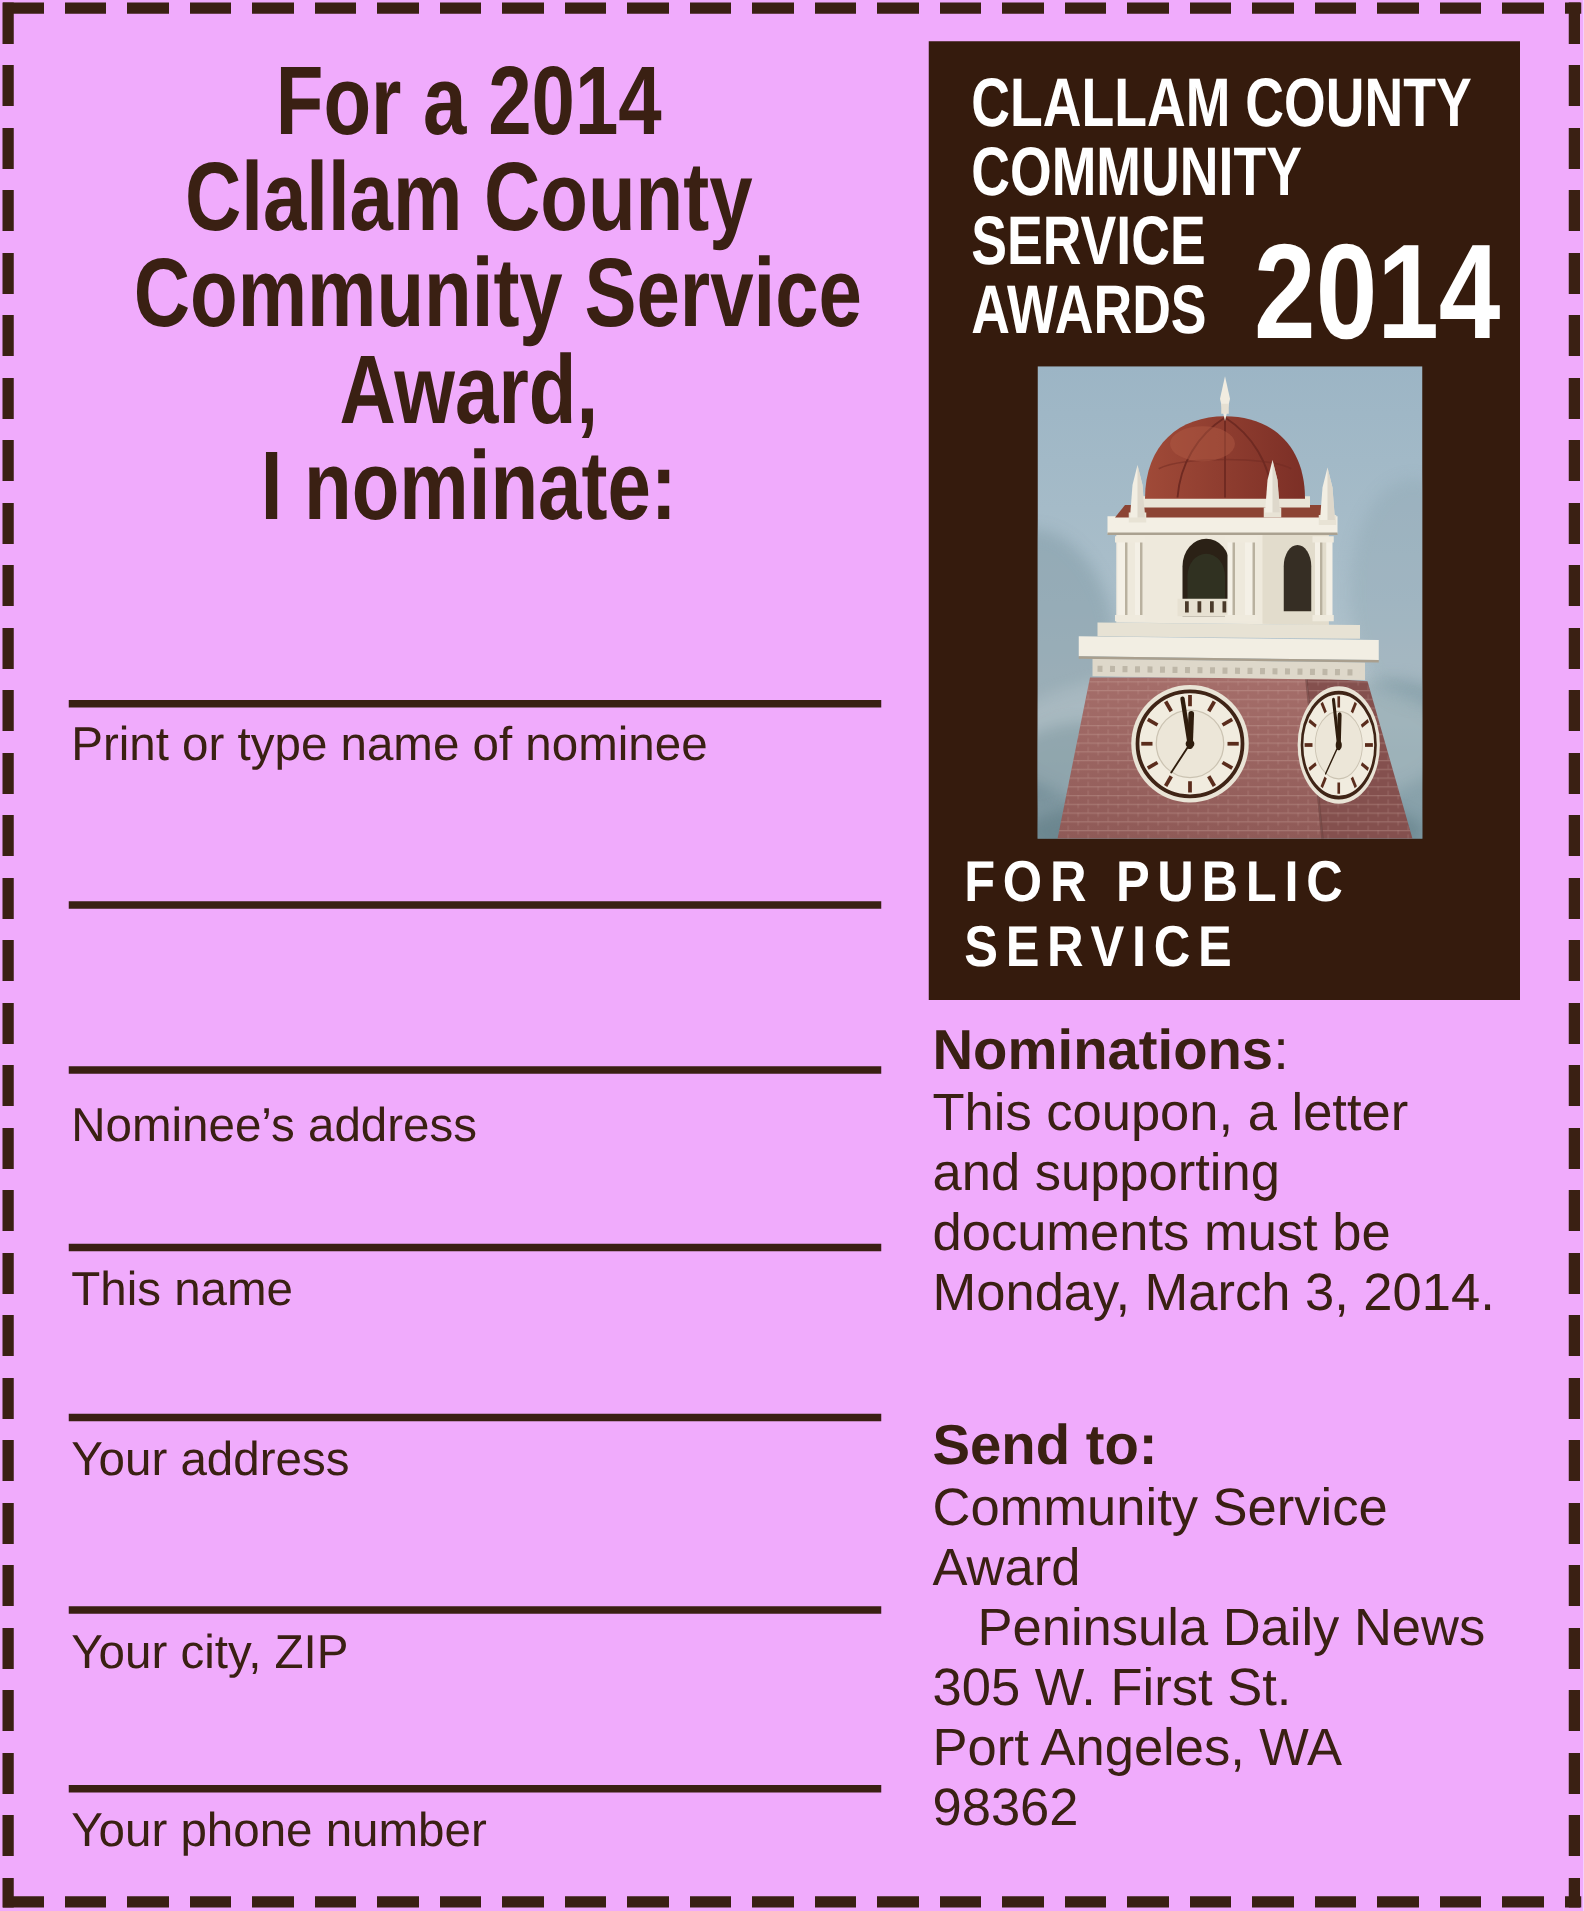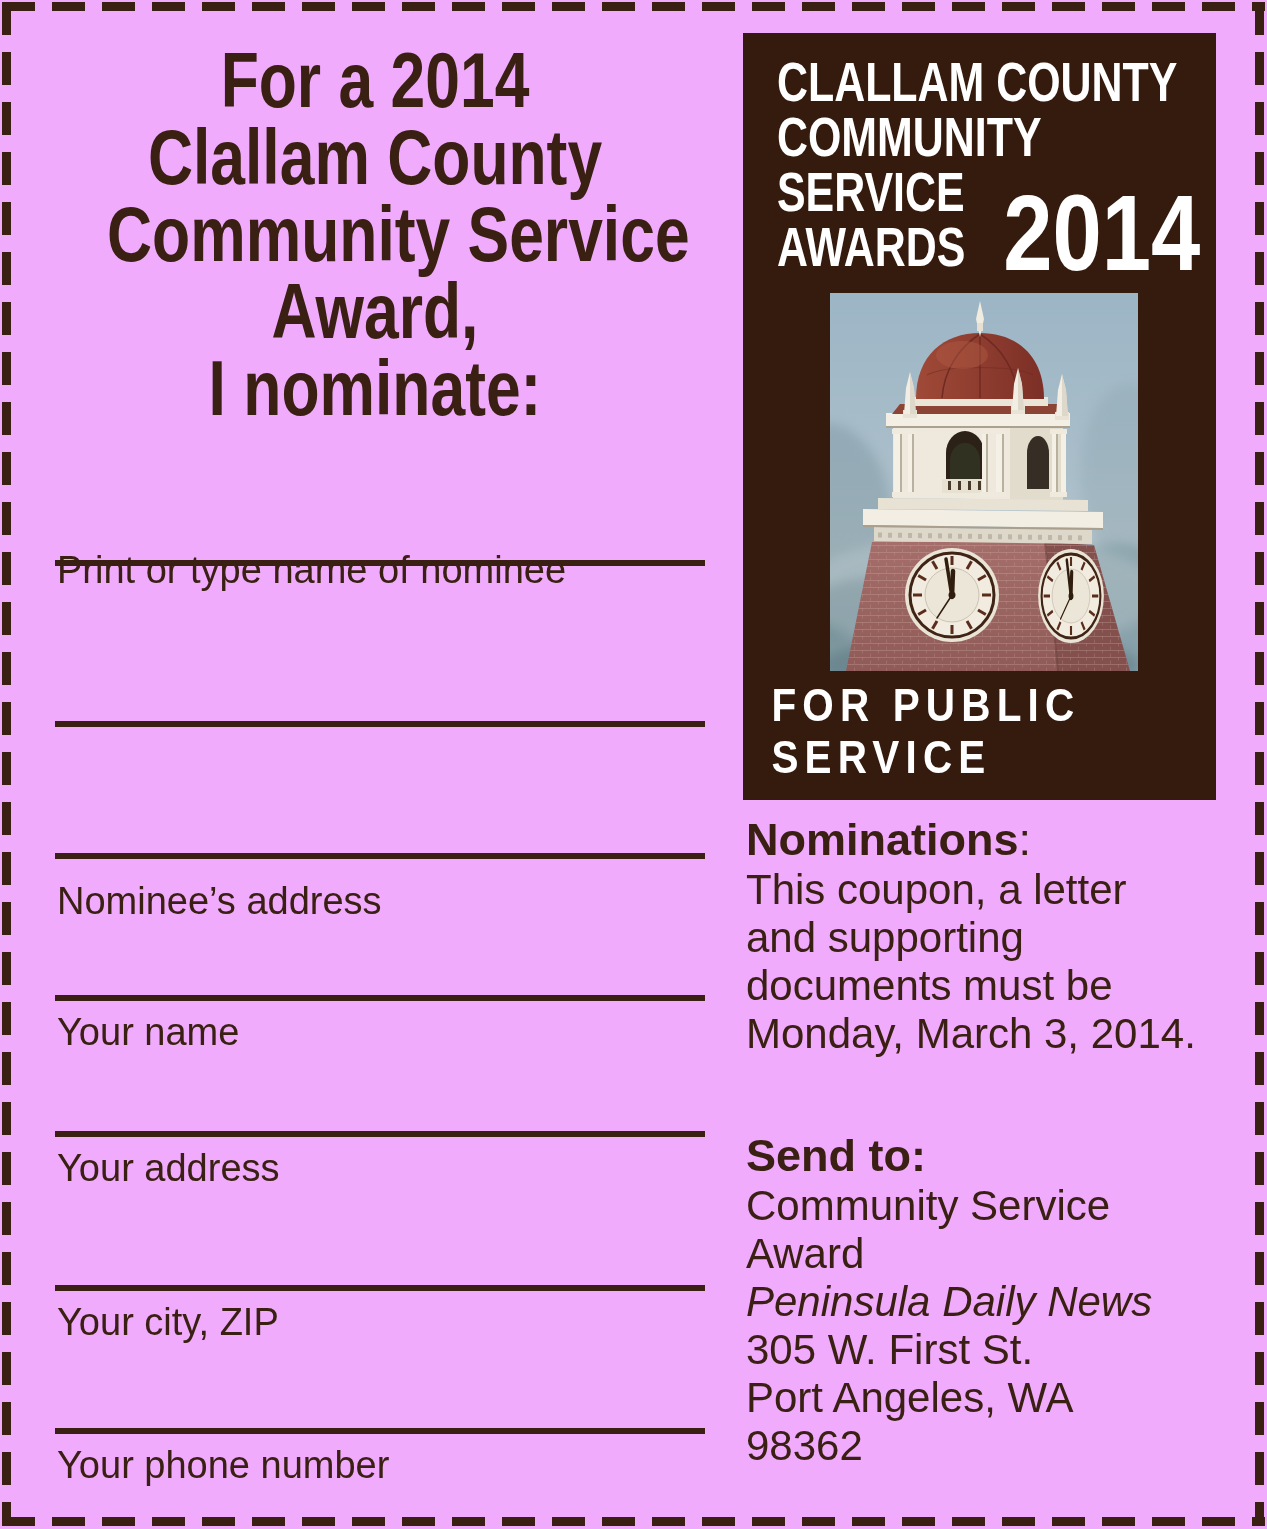--- a/index.html
+++ b/index.html
@@ -25,50 +25,50 @@
   .ad-photo svg{display:block;width:308px;height:378px;}
   .ad-tagline{position:absolute;left:0;right:0;top:646px;color:#ffffff;}
   .ad-tag-line{font-weight:bold;font-size:46px;line-height:52px;letter-spacing:7px;white-space:nowrap;
                transform:scaleX(0.88);transform-origin:center top;}
 
   .nominations{position:absolute;left:746px;top:814px;width:490px;}
   .block-head{font-size:45px;line-height:52px;font-weight:bold;white-space:nowrap;}
   .block-head .colon{font-weight:normal;}
   .body-line{font-size:42px;line-height:48px;white-space:nowrap;}
   .sendto{position:absolute;left:746px;top:1130px;width:490px;}
-  .italic{font-style:italic;}
+  .italic{margin-left:36px;}
 </style>
 </head>
 <body>
 
 <div id="stage">
 
   <div class="dash-h" style="left:2px;top:2px;width:1263px;"></div>
   <div class="dash-h" style="left:2px;top:1517px;width:1263px;"></div>
   <div class="dash-v" style="left:2px;top:2px;height:1524px;"></div>
   <div class="dash-v" style="left:1255px;top:2px;height:1524px;"></div>
 
   <div class="headline">
     <div class="hl-line">For a 2014</div>
     <div class="hl-line">Clallam County</div>
     <div class="hl-line">Community Service</div>
     <div class="hl-line">Award,</div>
     <div class="hl-line">I nominate:</div>
   </div>
 
   <div class="fline" style="top:560px;"></div>
-  <div class="flabel" style="top:548px;">Print or type name of nominee</div>
+  <div class="flabel" style="top:574px;">Print or type name of nominee</div>
 
   <div class="fline" style="top:721px;"></div>
 
   <div class="fline" style="top:853px;"></div>
   <div class="flabel" style="top:867px;margin-top:12px;">Nominee’s address</div>
 
   <div class="fline" style="top:995px;"></div>
-  <div class="flabel" style="top:1010px;">Your name</div>
+  <div class="flabel" style="top:1010px;">This name</div>
 
   <div class="fline" style="top:1131px;"></div>
   <div class="flabel" style="top:1146px;">Your address</div>
 
   <div class="fline" style="top:1285px;"></div>
   <div class="flabel" style="top:1300px;">Your city, ZIP</div>
 
   <div class="fline" style="top:1428px;"></div>
   <div class="flabel" style="top:1443px;">Your phone number</div>
 

